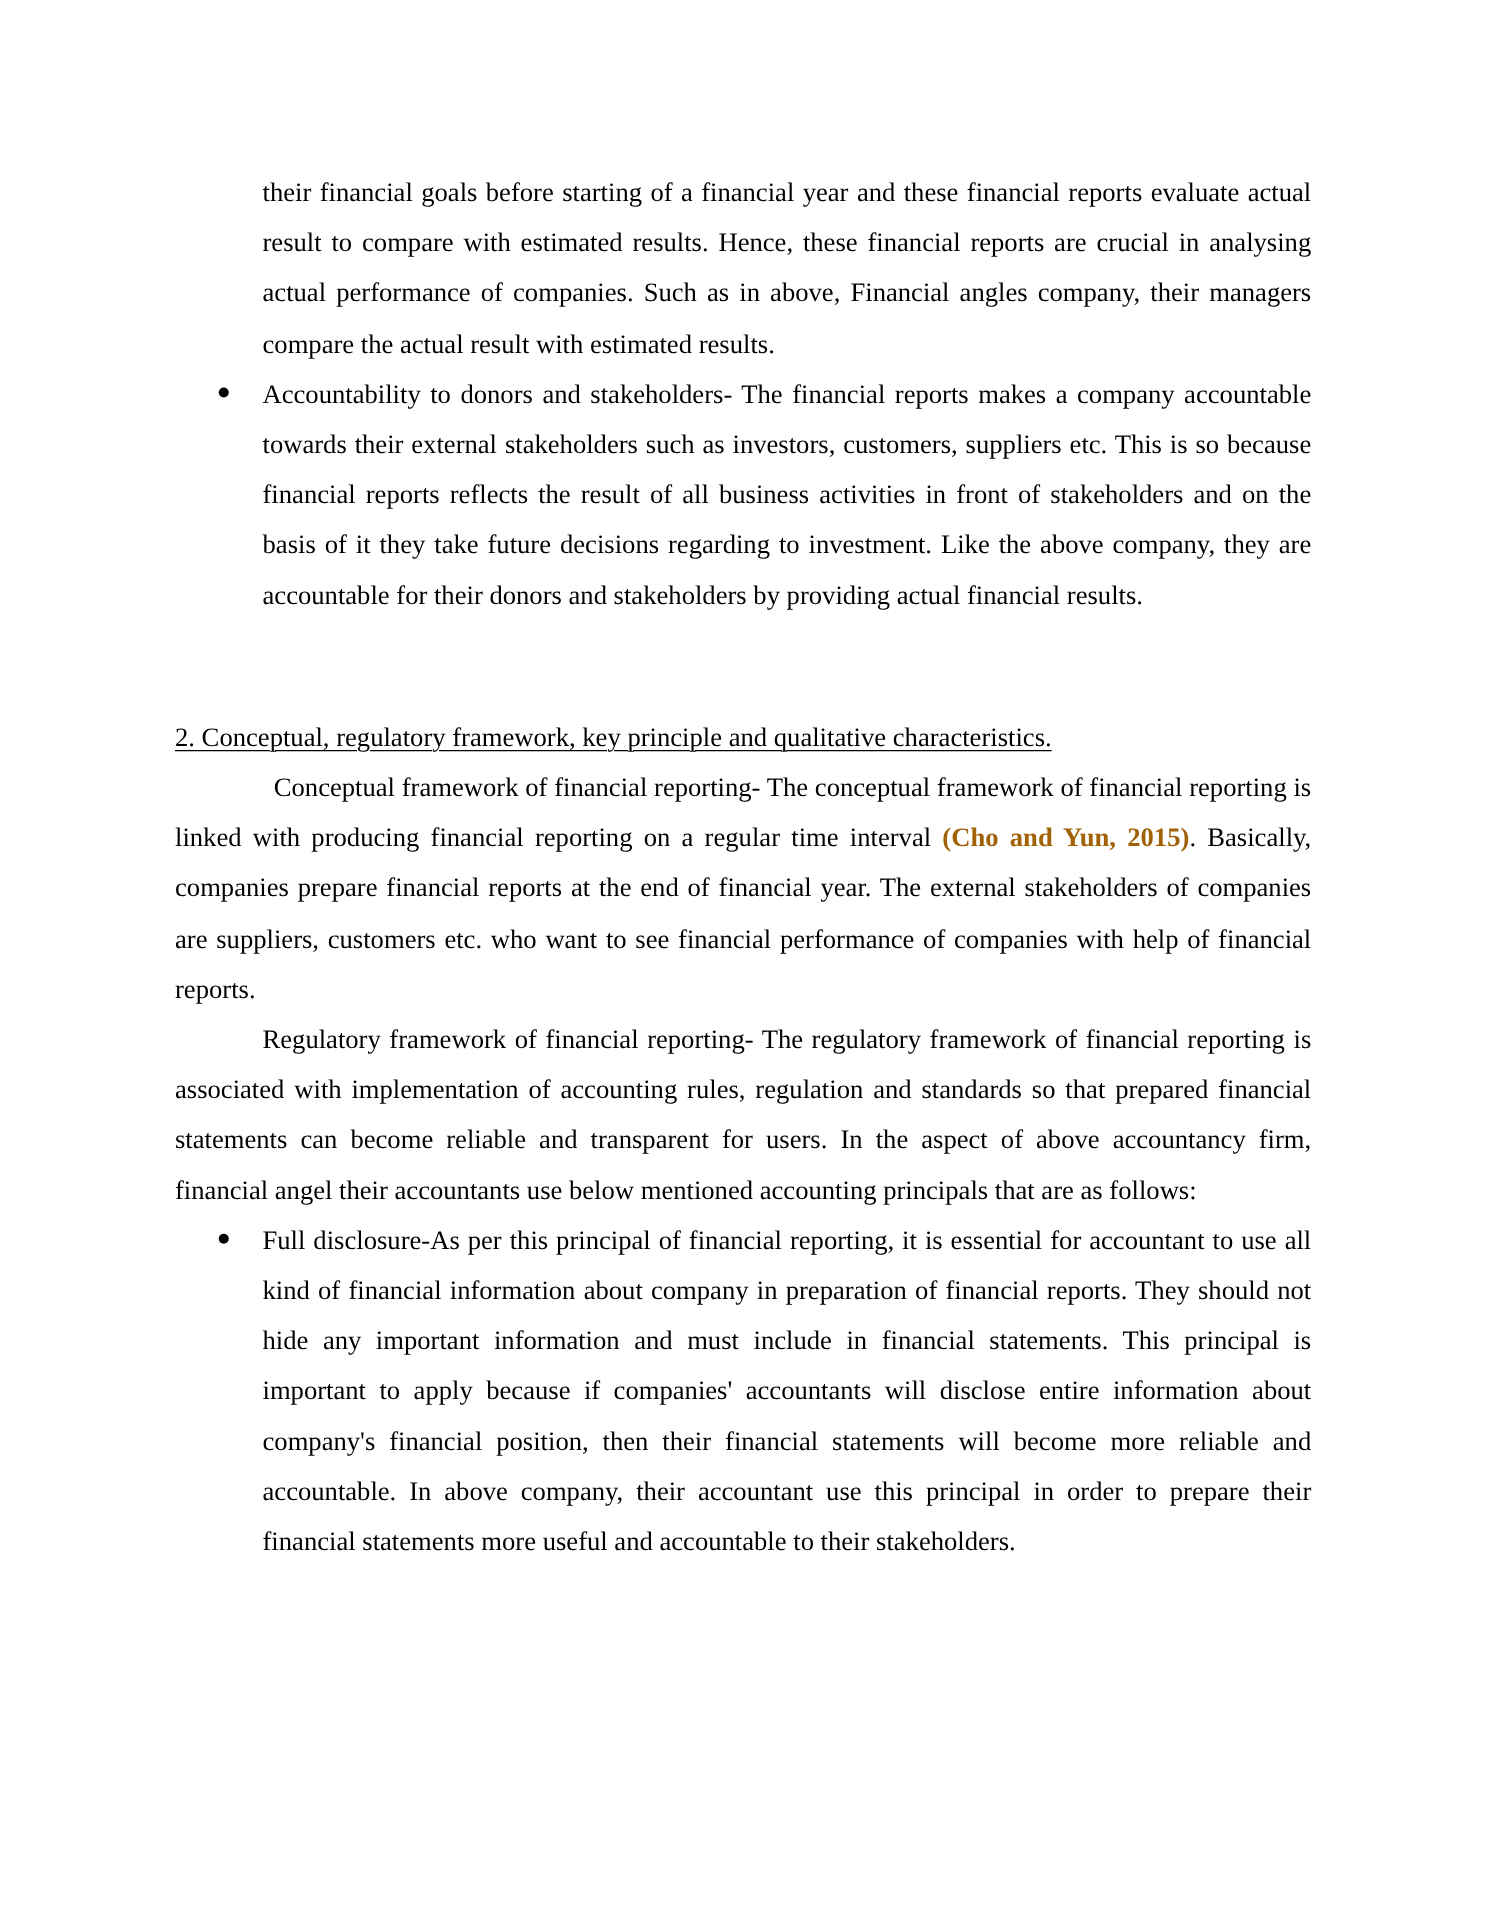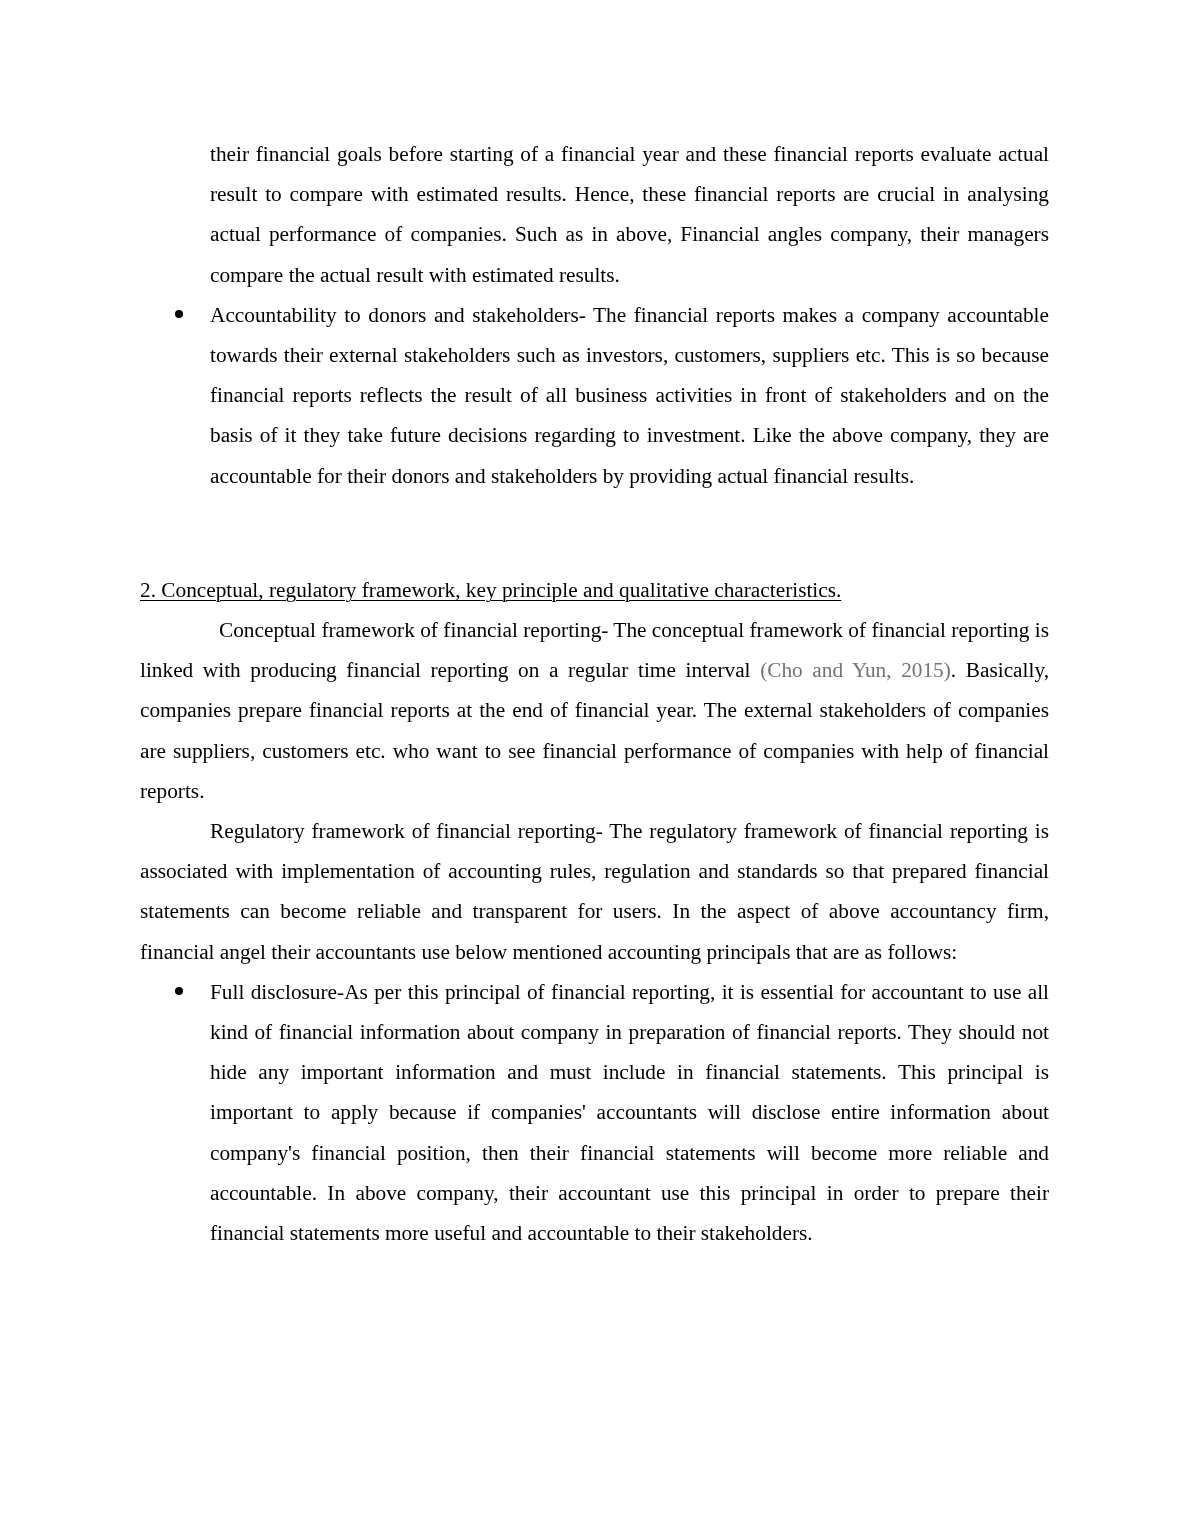--- a/index.html
+++ b/index.html
@@ -63,21 +63,22 @@
       text-align: left;
       margin-top: 24px;
     }
     .first-indent {
       text-indent: 70px;
     }
     .first-indent-wide {
       text-indent: 79px;
     }
     .citation {
-      color: #737373;
+      color: #a16207;
+      font-weight: bold;
     }
   </style>
 </head>
 <body>
 
 <div class="page">
   <div class="content">
 
     <p class="indented-block">their financial goals before starting of a financial year and these financial reports evaluate actual result to compare with estimated results. Hence, these financial reports are crucial in analysing actual performance of companies. Such as in above, Financial angles company, their managers compare the actual result with estimated results.</p>
 

